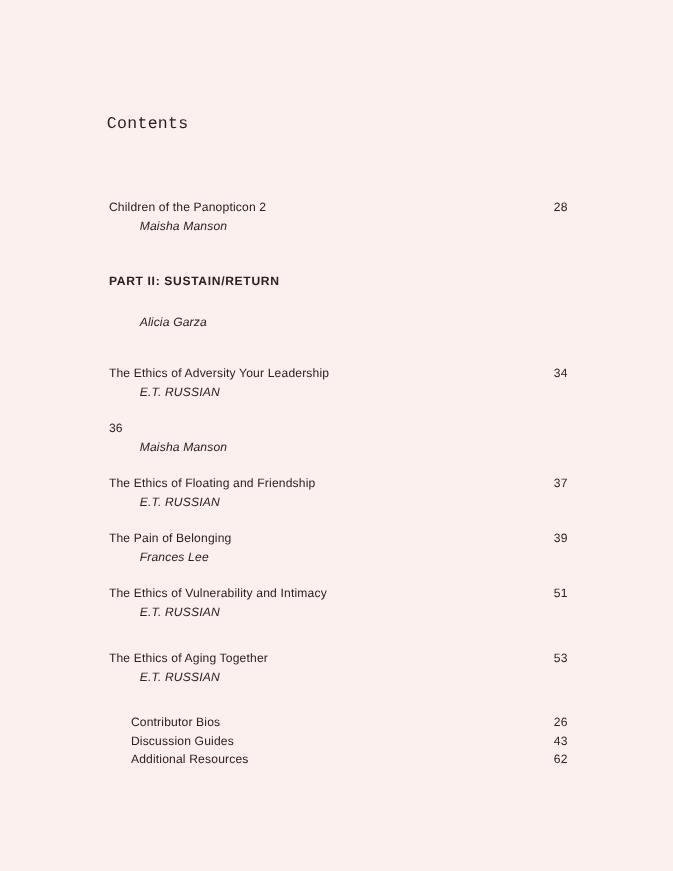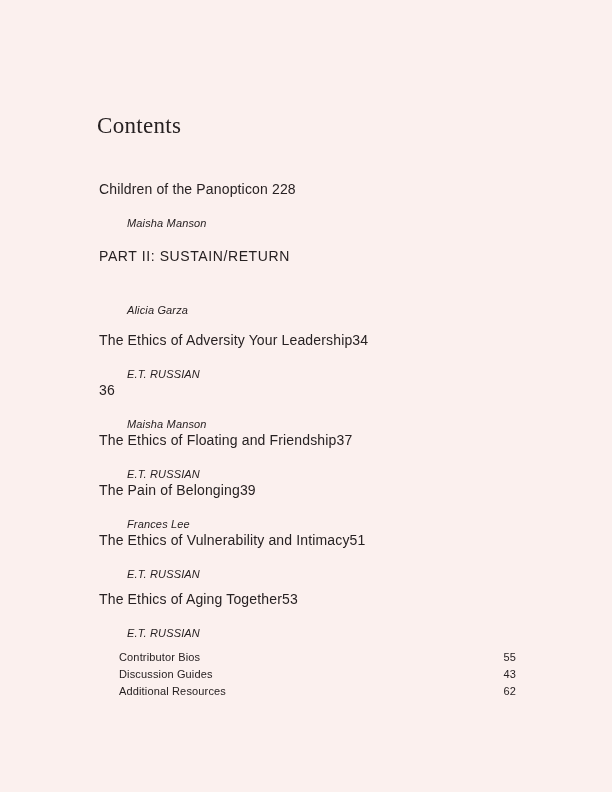--- a/index.html
+++ b/index.html
@@ -17,56 +17,57 @@
   .page {
     position: relative;
     width: 612px;
     height: 792px;
     background: var(--background);
     overflow: hidden;
   }
   .contents-title {
     position: absolute;
     left: 97px;
-    top: 114px;
-    font-family: Liberation Serif, serif;
+    top: 101px;
+    font-family: Liberation Mono, monospace;
     font-weight: 400;
-    font-size: 23px;
+    font-size: 15px;
     line-height: 24px;
     letter-spacing: 0.3px;
     color: var(--text);
   }
   .entry {
     position: absolute;
     left: 99px;
     width: 417px;
   }
   .trow {
     display: flex;
+    justify-content: space-between;
     align-items: baseline;
-    font-size: 14px;
+    font-size: 11px;
     line-height: 14px;
     letter-spacing: 0.15px;
   }
   .etitle { white-space: nowrap; }
   .epage { white-space: nowrap; }
   .author {
     margin-left: 28px;
-    margin-top: 20px;
+    margin-top: 3px;
     font-style: italic;
     font-size: 11px;
     line-height: 14px;
     letter-spacing: 0.15px;
   }
   .part-heading {
     position: absolute;
     left: 99px;
     top: 249px;
-    font-weight: 400;
-    font-size: 14px;
+    font-weight: 700;
+    font-size: 11px;
     line-height: 14px;
     letter-spacing: 0.6px;
   }
   .back-row {
     position: absolute;
     left: 99px;
     width: 417px;
     display: flex;
     justify-content: space-between;
     align-items: baseline;
@@ -139,21 +140,21 @@
   <div class="entry" style="top:592px">
     <div class="trow">
       <span class="etitle">The Ethics of Aging Together</span>
       <span class="epage">53</span>
     </div>
     <div class="author">E.T. RUSSIAN</div>
   </div>
 
   <div class="back-row" style="top:650px">
     <span class="btitle">Contributor Bios</span>
-    <span class="epage">55</span>
+    <span class="epage">26</span>
   </div>
   <div class="back-row" style="top:667px">
     <span class="btitle">Discussion Guides</span>
     <span class="epage">43</span>
   </div>
   <div class="back-row" style="top:684px">
     <span class="btitle">Additional Resources</span>
     <span class="epage">62</span>
   </div>
 

